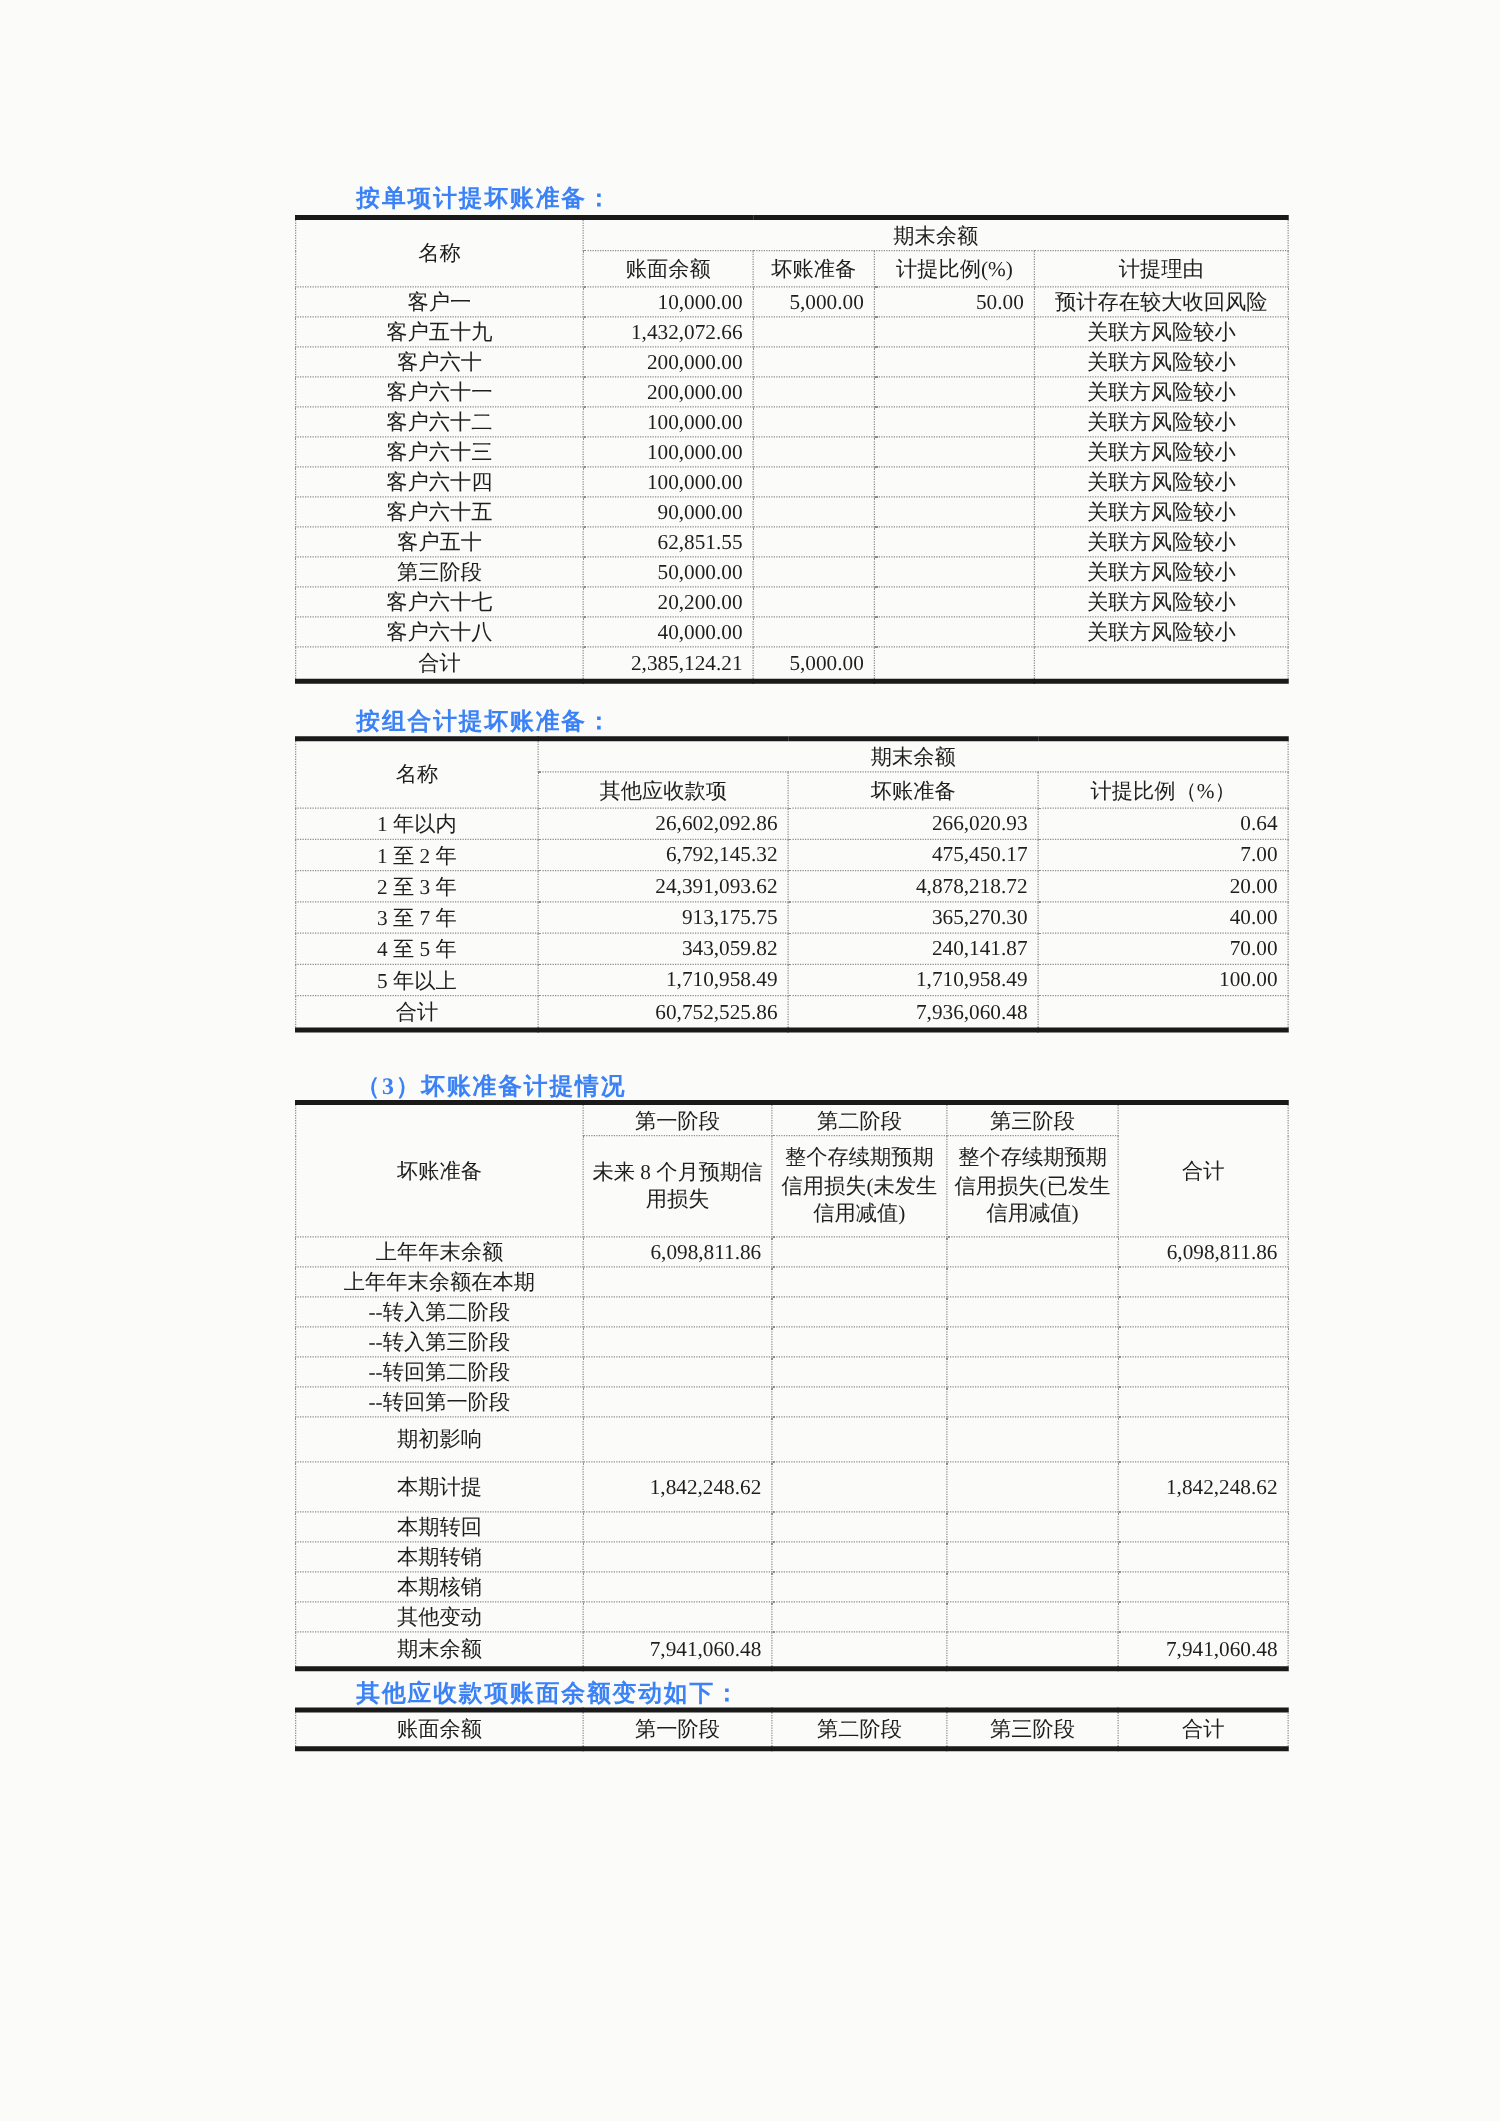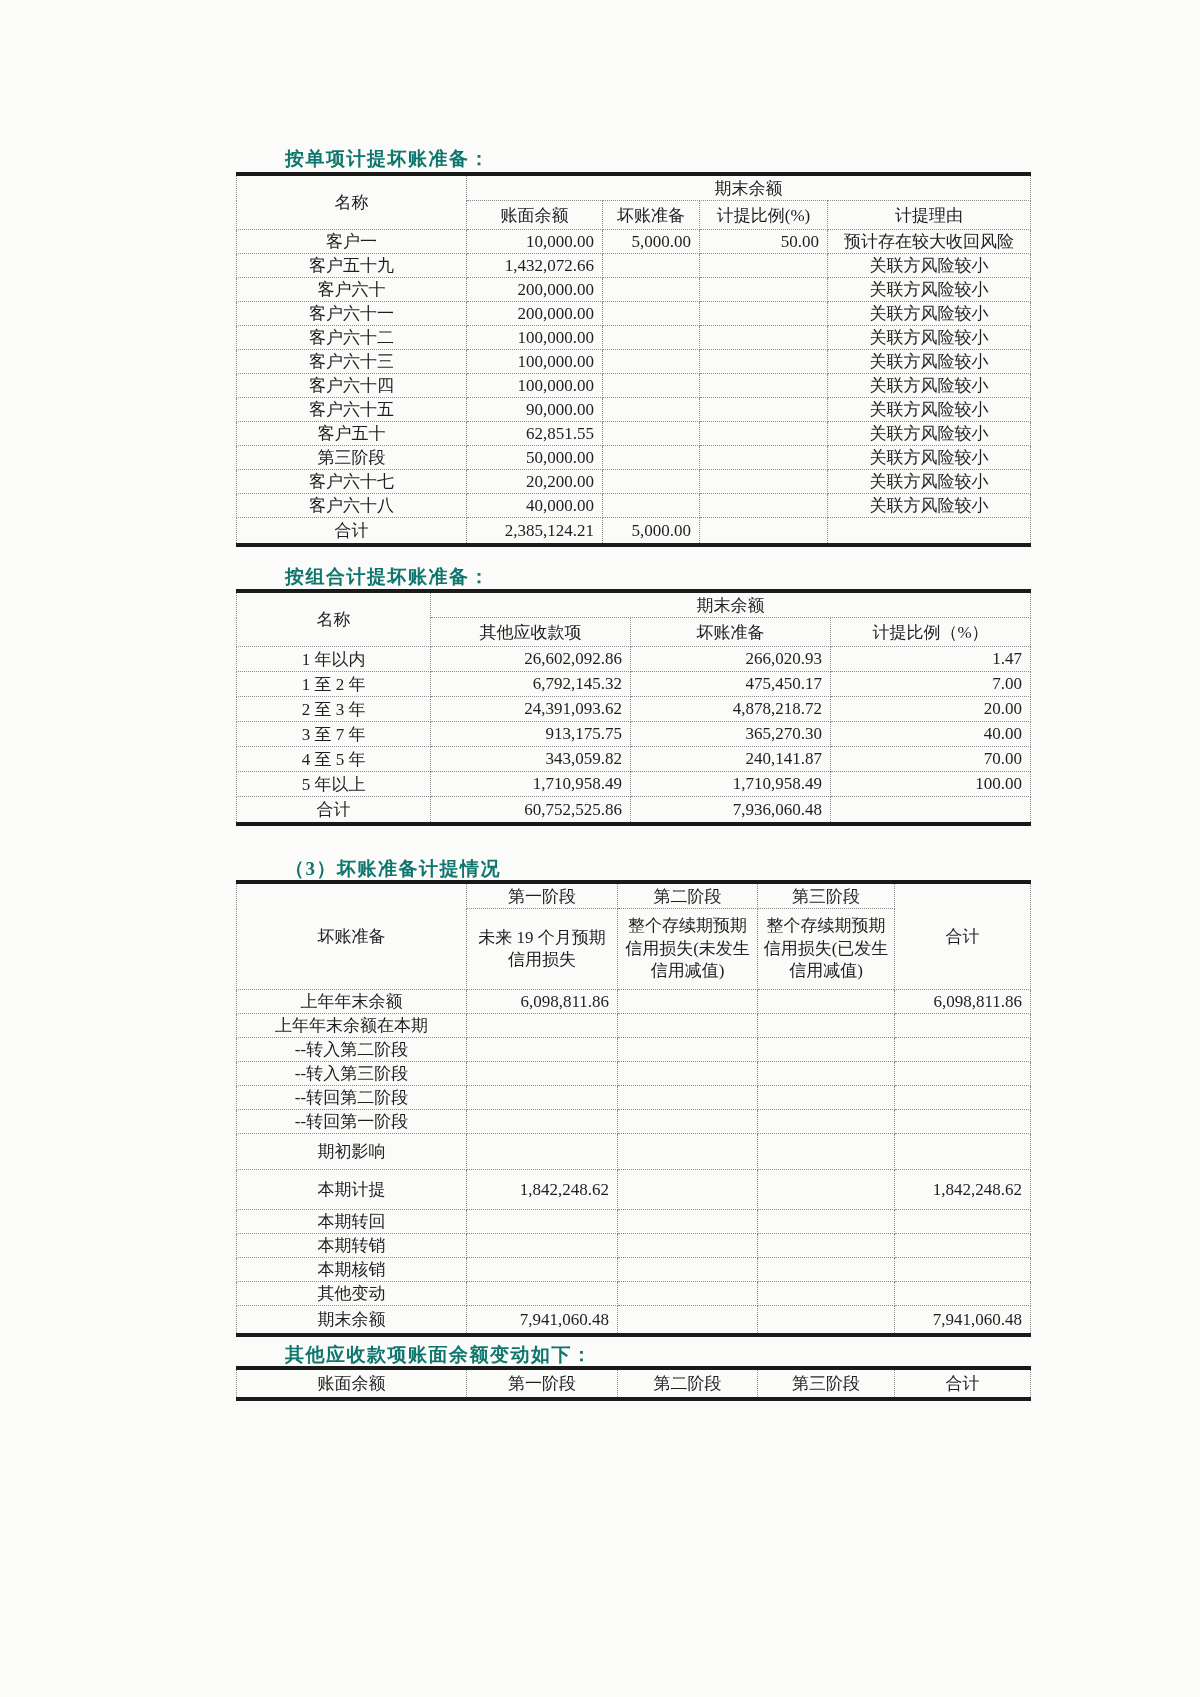--- a/index.html
+++ b/index.html
@@ -4,21 +4,21 @@
 <style>
   html,body{margin:0;padding:0;}
   body{
     width:1200px;height:1697px;position:relative;
     background:#fbfbfa;color:#1e1e1e;
     font-family:"Liberation Serif","DejaVu Serif",serif;
   }
   .page{position:absolute;inset:0;}
   .sec-title{
     position:absolute;left:285px;font-size:19px;font-weight:bold;
-    letter-spacing:1.5px;color:#0f766e;white-space:nowrap;
+    letter-spacing:1.5px;color:#3b82f6;white-space:nowrap;
   }
   table.tbl{
     position:absolute;left:236px;width:794px;
     border-collapse:collapse;table-layout:fixed;
     border-top:4px solid #1a1a1a;border-bottom:4px solid #1a1a1a;
   }
   .tbl td{
     border:1px dotted #8d8d8d;
     font-size:17px;padding:0 8px;color:#1e1e1e;
     overflow:hidden;white-space:nowrap;vertical-align:middle;
@@ -171,21 +171,21 @@
     </tr>
     <tr class="h2">
       <td>其他应收款项</td>
       <td>坏账准备</td>
       <td>计提比例（%）</td>
     </tr>
     <tr class="dr">
           <td class="lft">1 年以内</td>
           <td class="num">26,602,092.86</td>
           <td class="num">266,020.93</td>
-          <td class="num">1.47</td>
+          <td class="num">0.64</td>
         </tr>
     <tr class="dr">
           <td class="lft">1 至 2 年</td>
           <td class="num">6,792,145.32</td>
           <td class="num">475,450.17</td>
           <td class="num">7.00</td>
         </tr>
     <tr class="dr">
           <td class="lft">2 至 3 年</td>
           <td class="num">24,391,093.62</td>
@@ -230,21 +230,21 @@
       </colgroup>
     <tbody>
         <tr class="h1">
       <td rowspan="2">坏账准备</td>
       <td>第一阶段</td>
       <td>第二阶段</td>
       <td>第三阶段</td>
       <td rowspan="2">合计</td>
     </tr>
     <tr class="hdesc">
-      <td>未来 19 个月预期信用损失</td>
+      <td>未来 8 个月预期信用损失</td>
       <td>整个存续期预期信用损失(未发生信用减值)</td>
       <td>整个存续期预期信用损失(已发生信用减值)</td>
     </tr>
     <tr class="dr">
           <td class="lft">上年年末余额</td>
           <td class="num">6,098,811.86</td>
           <td class="num"></td>
           <td class="num"></td>
           <td class="num">6,098,811.86</td>
         </tr>

